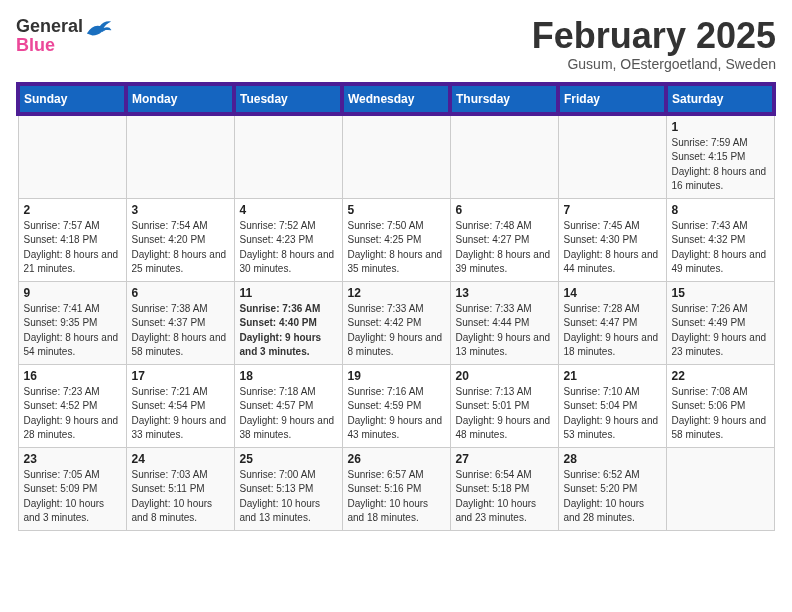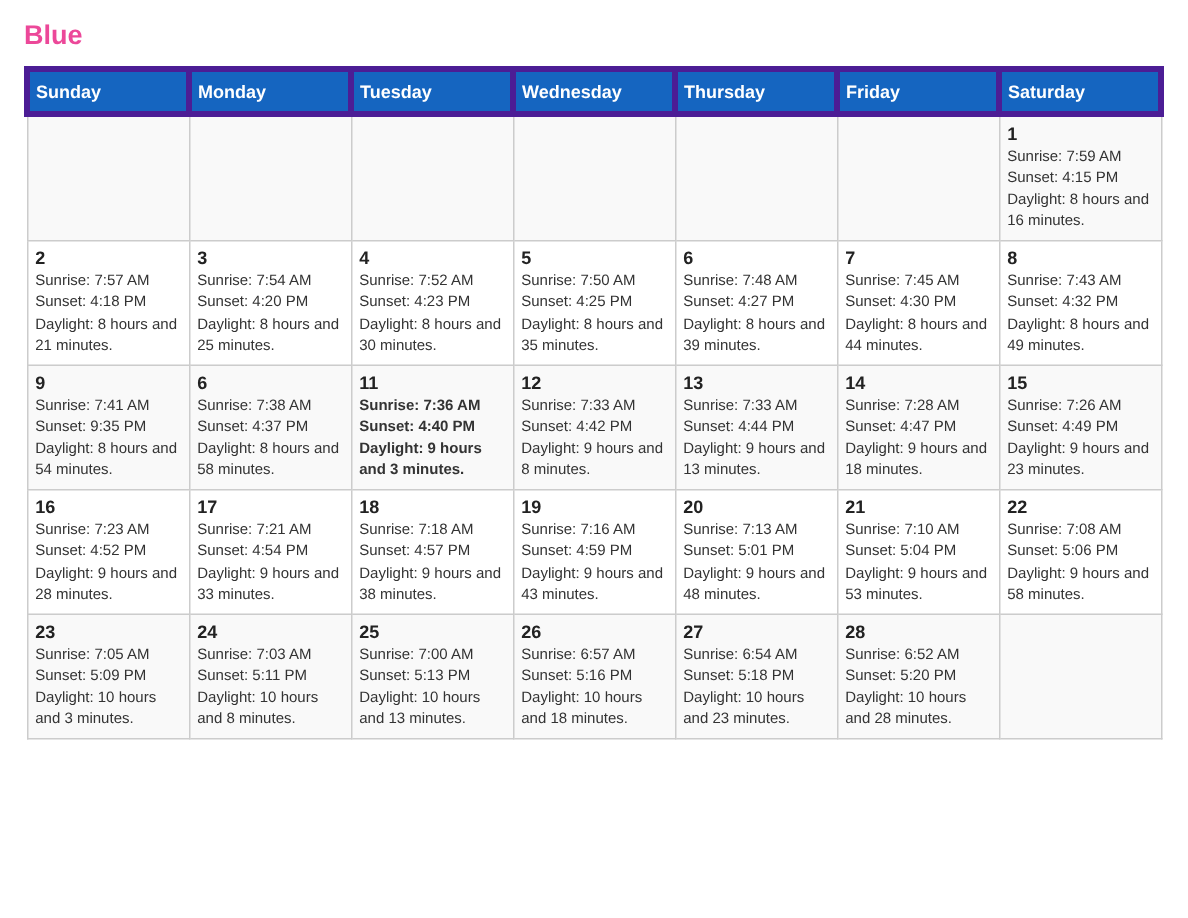--- a/index.html
+++ b/index.html
@@ -85,22 +85,33 @@
     .empty-cell {
       background: #f9f9f9;
     }
   </style>
 </head>
 <body>
 
 <div class="header">
   <div class="logo">
     <div style="display:flex;flex-direction:column;align-items:flex-start;line-height:1.1;">
+      <span style="display:flex;align-items:center;">
+        <span class="logo-general">General</span>
+        <svg class="logo-bird" viewBox="0 0 30 22" xmlns="http://www.w3.org/2000/svg">
+          <path d="M2 18 Q8 8 16 10 Q20 4 28 5 Q22 8 20 12 Q26 10 28 14 Q22 13 18 16 Q14 20 8 20 Z" fill="#1a6fbf"></path>
+          <path d="M18 16 Q22 12 28 14" stroke="#1a6fbf" stroke-width="1" fill="none"></path>
+        </svg>
+      </span>
       <span class="logo-blue" style="font-size:18px;font-weight:bold;color:#ec4899;margin-top:-2px;">Blue</span>
     </div>
+  </div>
+  <div class="title-block">
+    <div class="month-title">February 2025</div>
+    <div class="subtitle">Gusum, OEstergoetland, Sweden</div>
   </div>
 </div>
 
 <table class="calendar">
   <thead>
     <tr id="header-row">
         <th>Sunday</th>
         <th>Monday</th>
         <th>Tuesday</th>
         <th>Wednesday</th>

